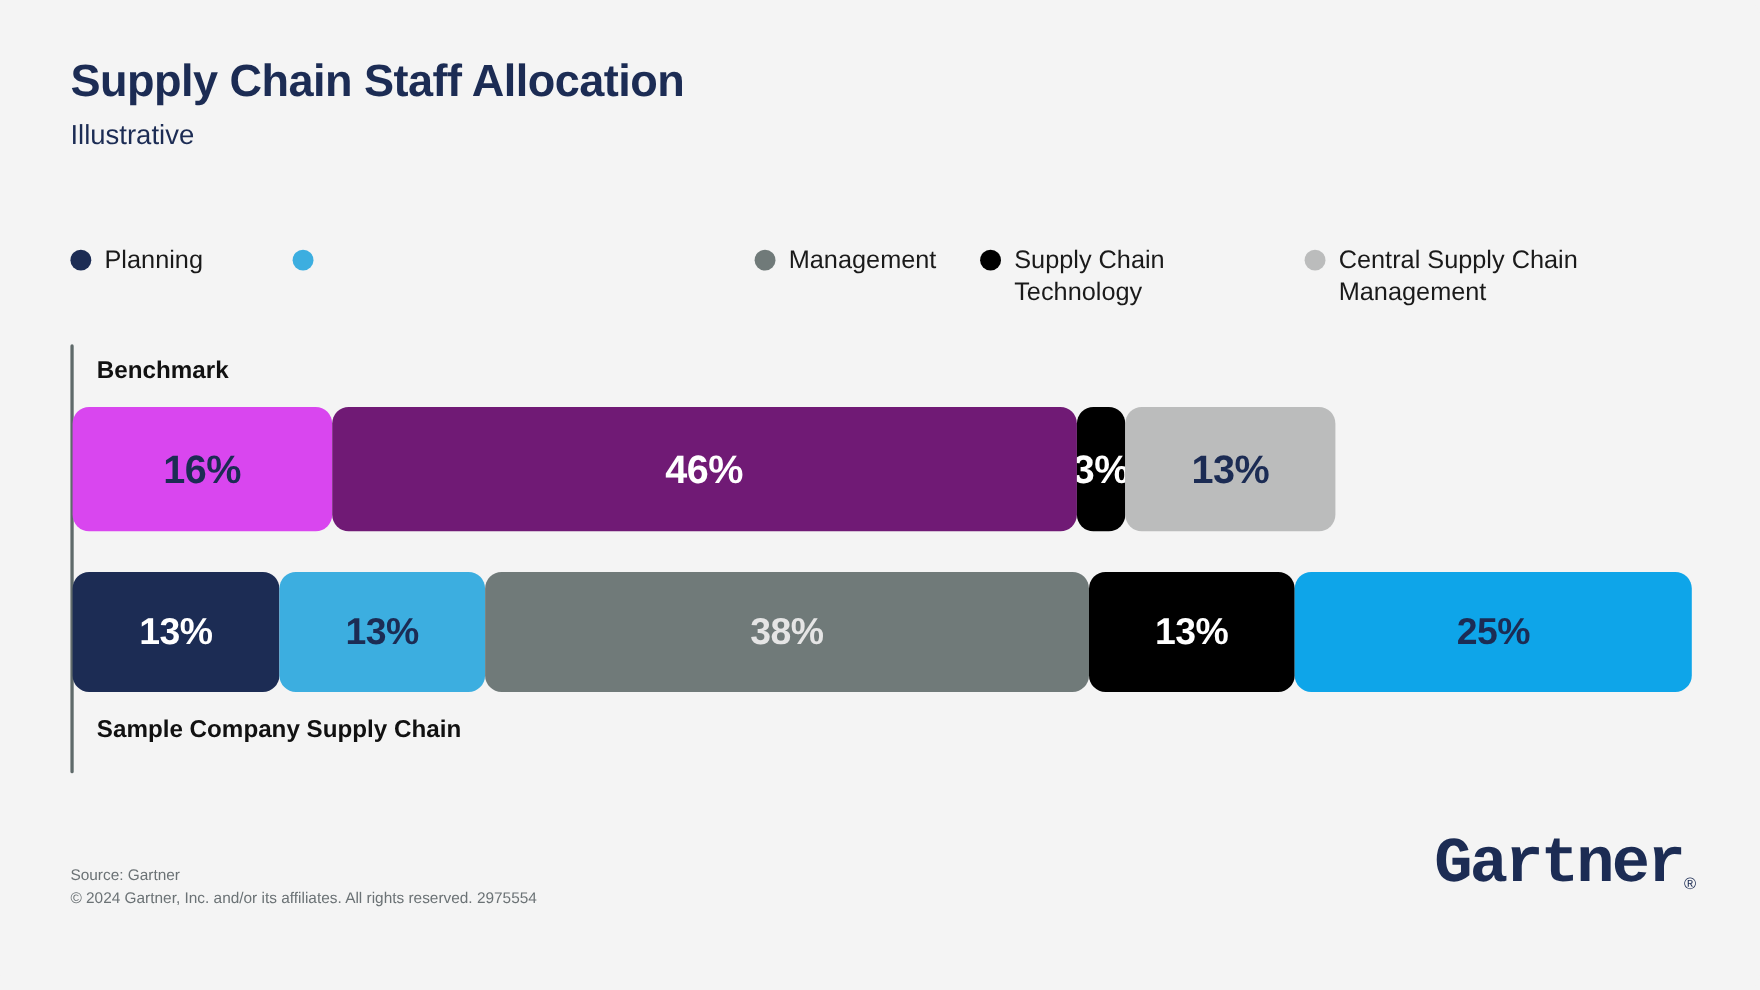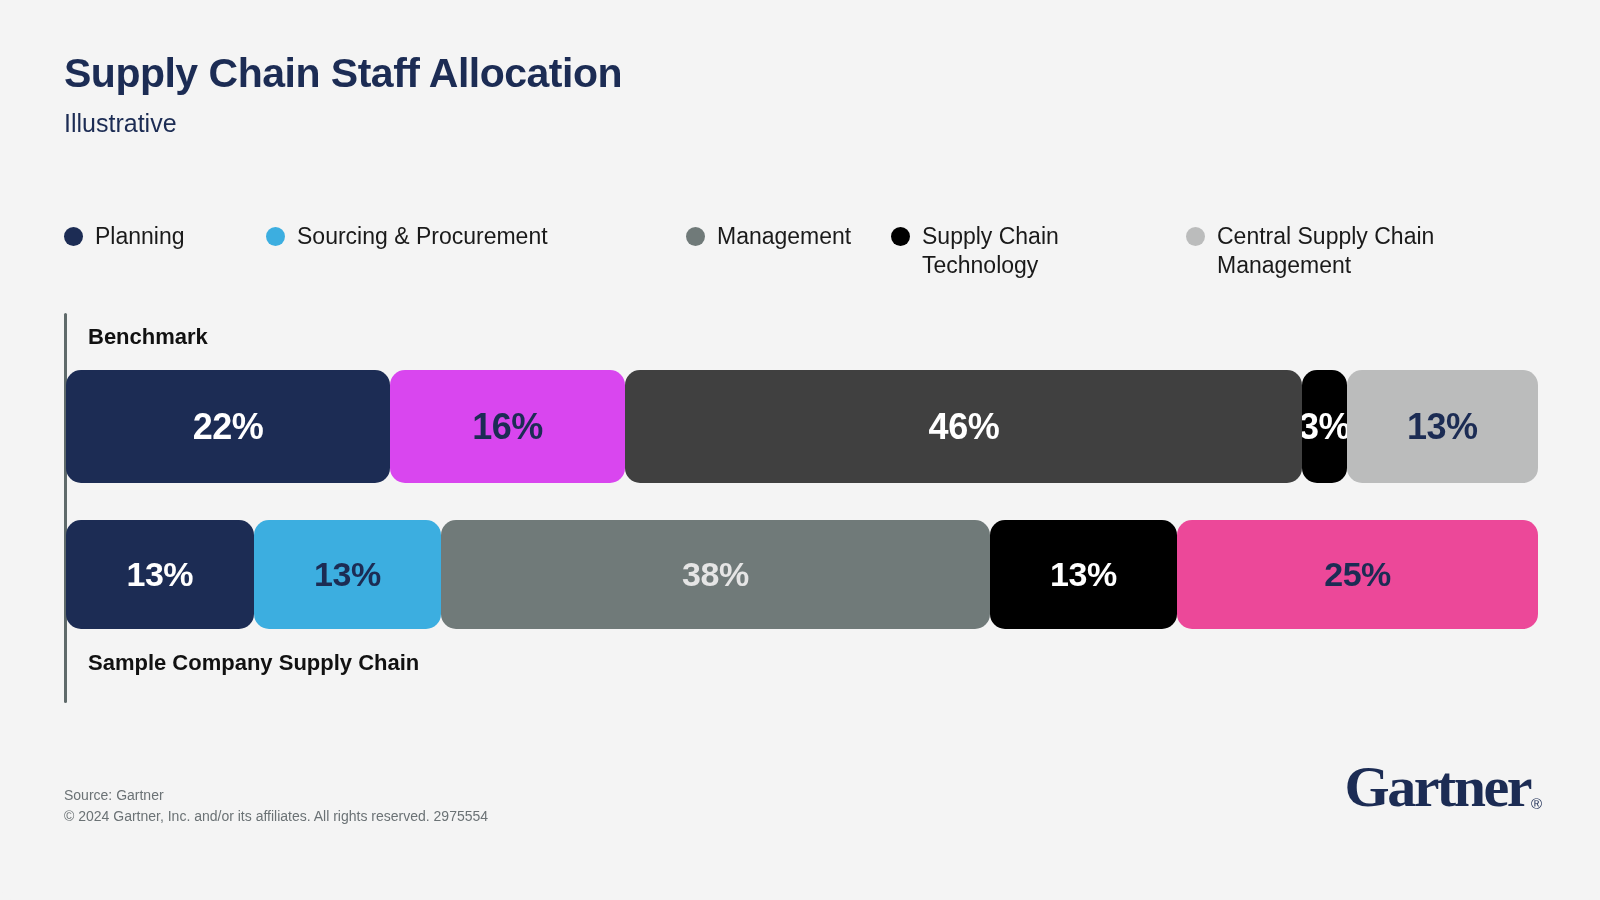--- a/index.html
+++ b/index.html
@@ -124,21 +124,21 @@
   .footer div { white-space: nowrap; }
 
   .logo {
     position: absolute;
     right: 58px;
     top: 758px;
     display: flex;
     align-items: flex-end;
   }
   .logo-text {
-    font-family: Liberation Serif, serif;
+    font-family: Liberation Mono, monospace;
     font-size: 58px;
     font-weight: 700;
     color: #1c2c54;
     letter-spacing: -2.5px;
     line-height: 1;
   }
   .logo-reg {
     font-size: 15px;
     color: #1c2c54;
     margin-bottom: 4px;
@@ -155,21 +155,20 @@
     <div class="subtitle">Illustrative</div>
   </div>
 
   <div class="legend" id="legend">
       <div class="legend-item" style="left: 0px; top: 0px;">
         <span class="legend-swatch" style="background: rgb(28, 44, 84);"></span>
         <span class="legend-label">Planning</span>
       </div>
       <div class="legend-item" style="left: 202px; top: 0px;">
         <span class="legend-swatch" style="background: rgb(60, 174, 224);"></span>
-        <span class="legend-label">Sourcing &amp; Procurement</span>
       </div>
       <div class="legend-item" style="left: 622px; top: 0px;">
         <span class="legend-swatch" style="background: rgb(112, 122, 121);"></span>
         <span class="legend-label">Management</span>
       </div>
       <div class="legend-item" style="left: 827px; top: 0px;">
         <span class="legend-swatch" style="background: rgb(0, 0, 0);"></span>
         <span class="legend-label">Supply Chain
 Technology</span>
       </div>
@@ -179,27 +178,24 @@
 Management</span>
       </div>
     </div>
 
   <div class="chart">
     <div class="axis-line"></div>
 
     <div class="row-label top">Benchmark</div>
 
     <div class="bar benchmark" id="bar-0">
-        <div class="seg" style="background: rgb(28, 44, 84); width: 22%;">
-          <span class="seg-value" style="color: rgb(255, 255, 255);">22%</span>
-        </div>
         <div class="seg" style="background: #d946ef; width: 16%;">
           <span class="seg-value" style="color: rgb(28, 44, 84);">16%</span>
         </div>
-        <div class="seg" style="background: #404040; width: 46%;">
+        <div class="seg" style="background: #701a75; width: 46%;">
           <span class="seg-value" style="color: rgb(255, 255, 255);">46%</span>
         </div>
         <div class="seg" style="background: rgb(0, 0, 0); width: 3%;">
           <span class="seg-value" style="color: rgb(255, 255, 255);">3%</span>
         </div>
         <div class="seg" style="background: rgb(187, 188, 188); width: 13%;">
           <span class="seg-value" style="color: rgb(28, 44, 84);">13%</span>
         </div>
       </div>
 
@@ -209,21 +205,21 @@
         </div>
         <div class="seg" style="background: rgb(60, 174, 224); width: 12.7451%;">
           <span class="seg-value" style="color: rgb(28, 44, 84);">13%</span>
         </div>
         <div class="seg" style="background: rgb(112, 122, 121); width: 37.2549%;">
           <span class="seg-value" style="color: #e5e5e5;">38%</span>
         </div>
         <div class="seg" style="background: rgb(0, 0, 0); width: 12.7451%;">
           <span class="seg-value" style="color: rgb(255, 255, 255);">13%</span>
         </div>
-        <div class="seg" style="background: #ec4899; width: 24.5098%;">
+        <div class="seg" style="background: #0ea5e9; width: 24.5098%;">
           <span class="seg-value" style="color: rgb(28, 44, 84);">25%</span>
         </div>
       </div>
 
     <div class="row-label bottom">Sample Company Supply Chain</div>
   </div>
 
   <div class="footer">
     <div>Source: Gartner</div>
     <div>© 2024 Gartner, Inc. and/or its affiliates. All rights reserved. 2975554</div>

